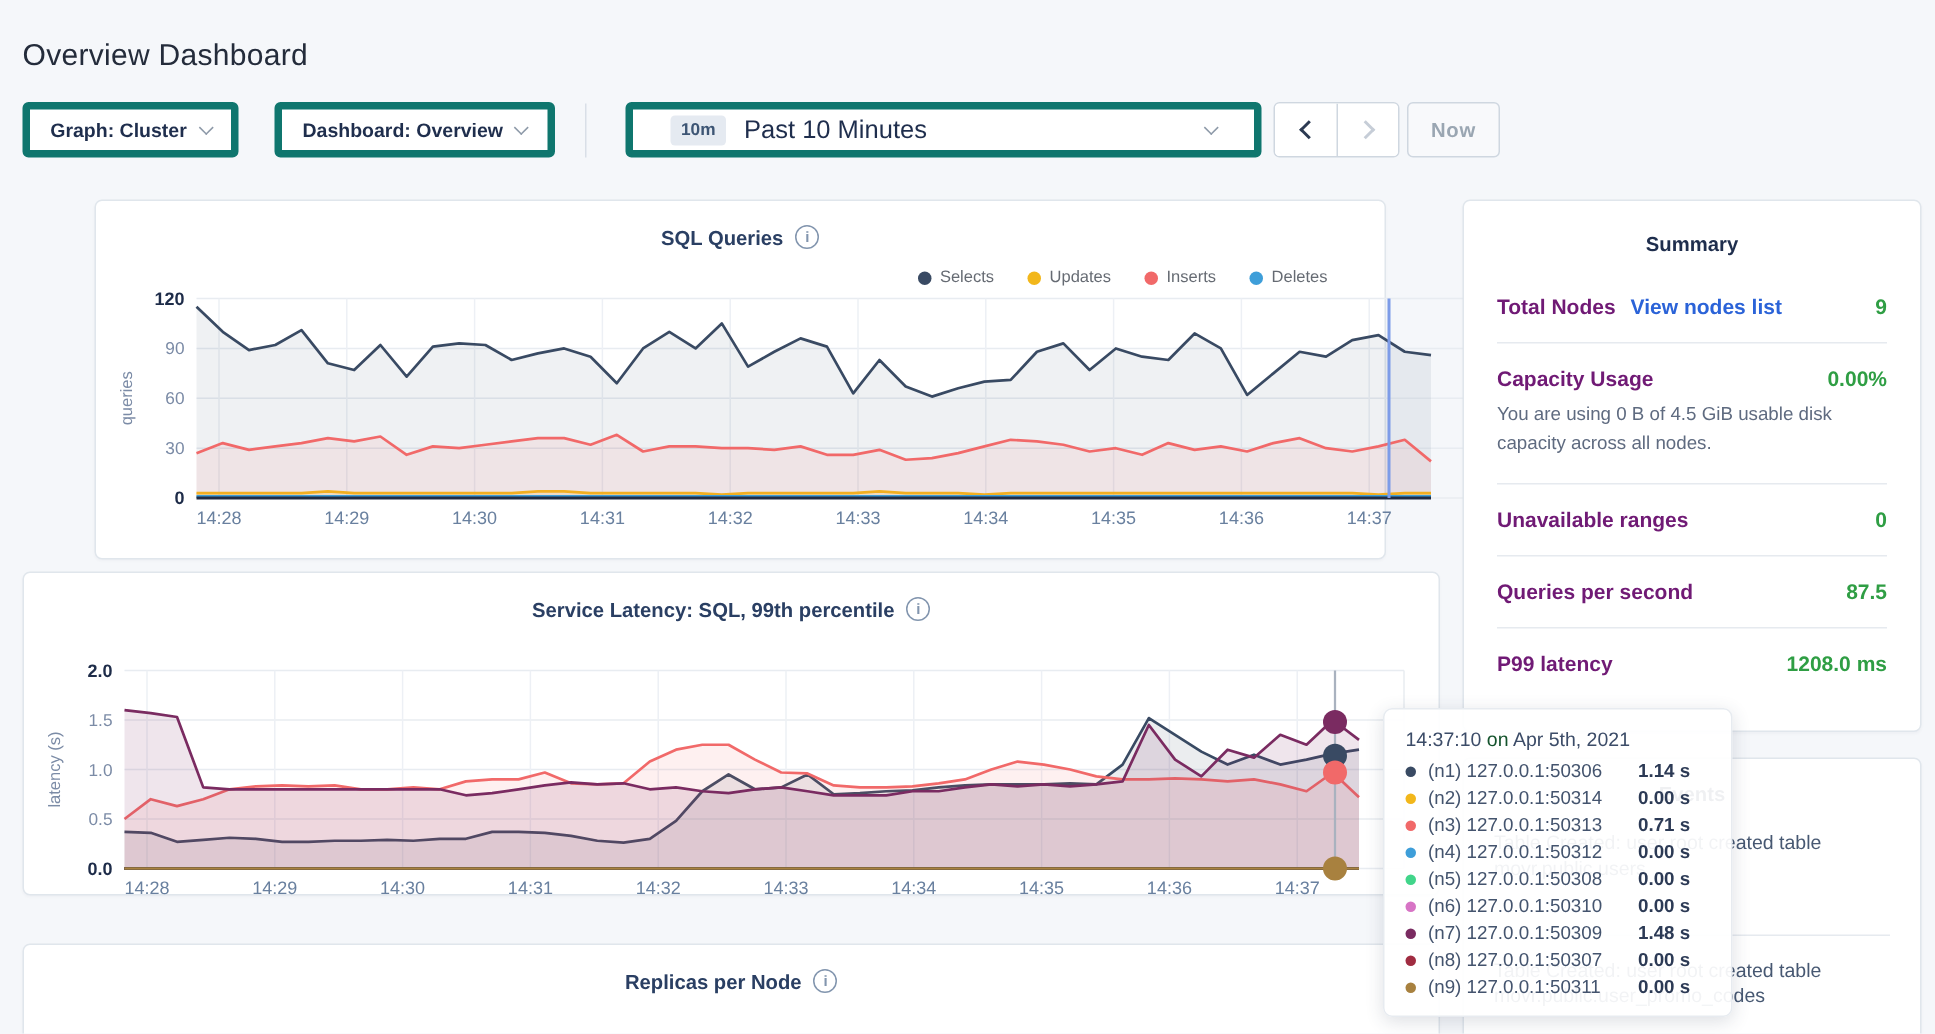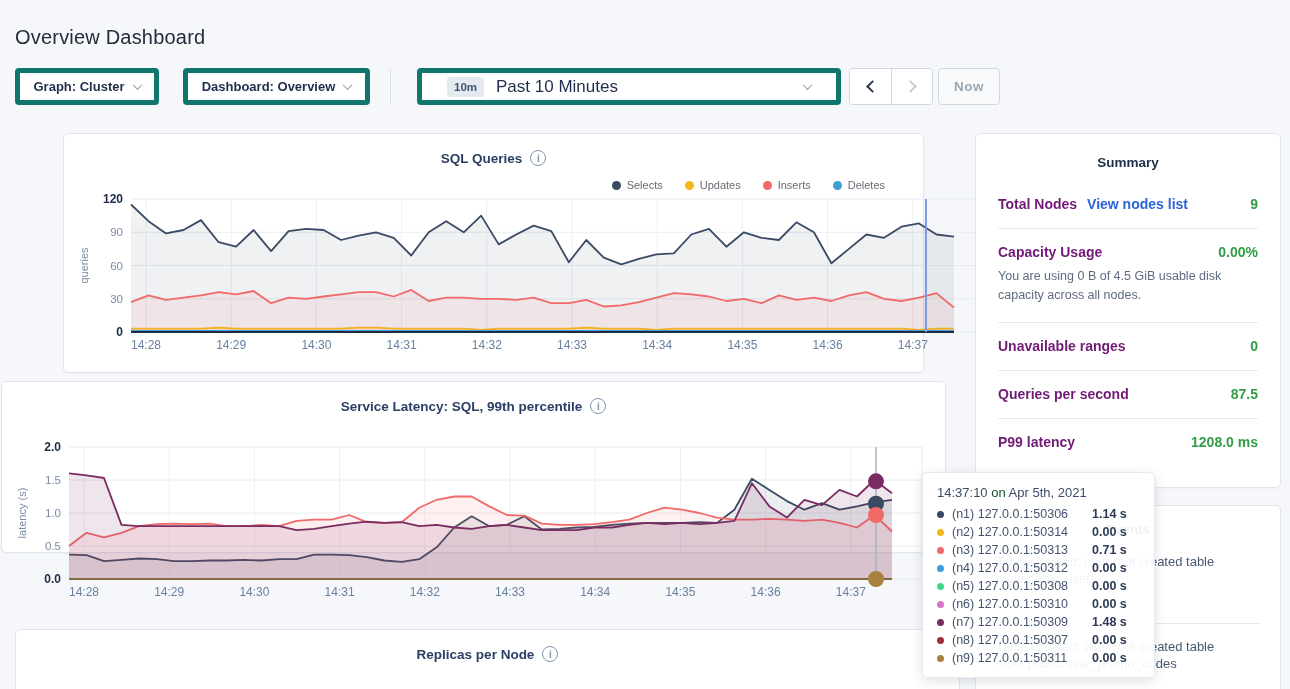--- a/index.html
+++ b/index.html
@@ -30,21 +30,21 @@
   .arrow-grp { position:absolute; left:849px; top:68px; height:37px; display:flex; border:1px solid #cfd7e0; border-radius:4px; background:#fff; overflow:hidden; }
   .arrow-btn { width:41px; height:100%; background:#fff; border:none; cursor:pointer; display:flex; align-items:center; justify-content:center; }
   .arrow-btn + .arrow-btn { border-left:1px solid #cfd7e0; }
   .chev-left { width:9px; height:9px; border-left:2.4px solid #2c3a52; border-bottom:2.4px solid #2c3a52; transform:rotate(45deg); margin-left:3px; }
   .chev-right { width:9px; height:9px; border-right:2.4px solid #c6cdd7; border-bottom:2.4px solid #c6cdd7; transform:rotate(-45deg); margin-right:3px; }
   #now-btn { position:absolute; left:938px; top:68px; width:62px; height:37px; background:#f8f9fb; border:1px solid #cfd7e0; border-radius:4px; font-family:inherit; font-size:13.5px; font-weight:700; color:#9aa6b2; letter-spacing:.5px; }
 
   
   .card { position:absolute; background:#fff; border:1px solid #e0e6ec; border-radius:5px; box-shadow:0 1px 2px rgba(20,30,50,.03); }
   #chart1-card { left:15px; top:133px; width:861px; height:240px;margin-left:48px; }
-  #chart2-card { left:1px; top:381px; width:945px; height:172px; }
+  #chart2-card { left:15px; top:381px; width:945px; height:216px; }
   #chart3-card { left:15px; top:629px; width:945px; height:200px; }
   .chart-title-row { position:absolute; left:0; right:0; top:16px; display:flex; align-items:center; justify-content:center; gap:8px; }
   .chart-title { font-size:13.5px; font-weight:700; color:#2a3f63; }
   .info-icon { width:16px; height:16px; border:1.4px solid #8295ae; border-radius:50%; color:#8295ae; font-size:10px; font-weight:600; display:inline-flex; align-items:center; justify-content:center; font-style:normal; }
   .legend { position:absolute; right:38px; top:45px; display:flex; gap:22px; align-items:center;padding-left:47px; }
   .legend-item { display:flex; align-items:center; gap:6px; font-size:11px; color:#666b73; cursor:pointer; }
   .legend-dot { width:9px; height:9px; border-radius:50%; display:inline-block; }
   svg.chart { position:absolute; left:0; top:0; }
   svg.chart text { font-family:"Liberation Sans","DejaVu Sans",sans-serif; }
 

